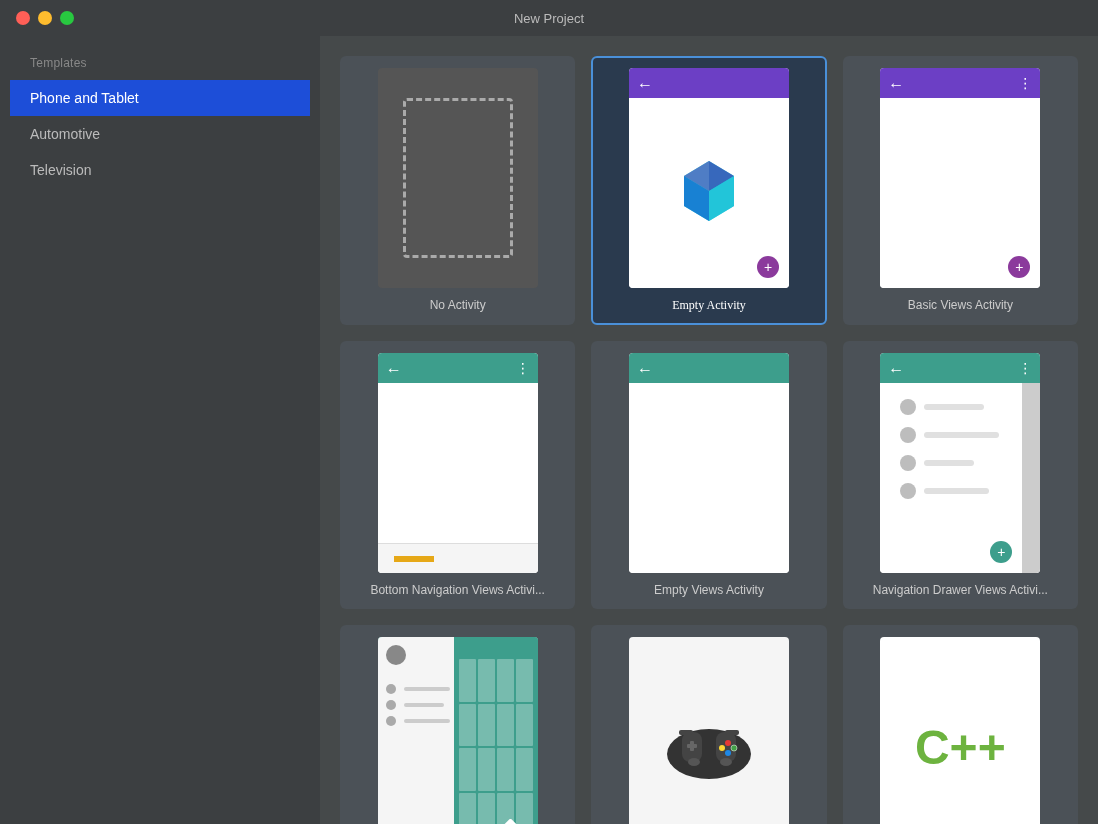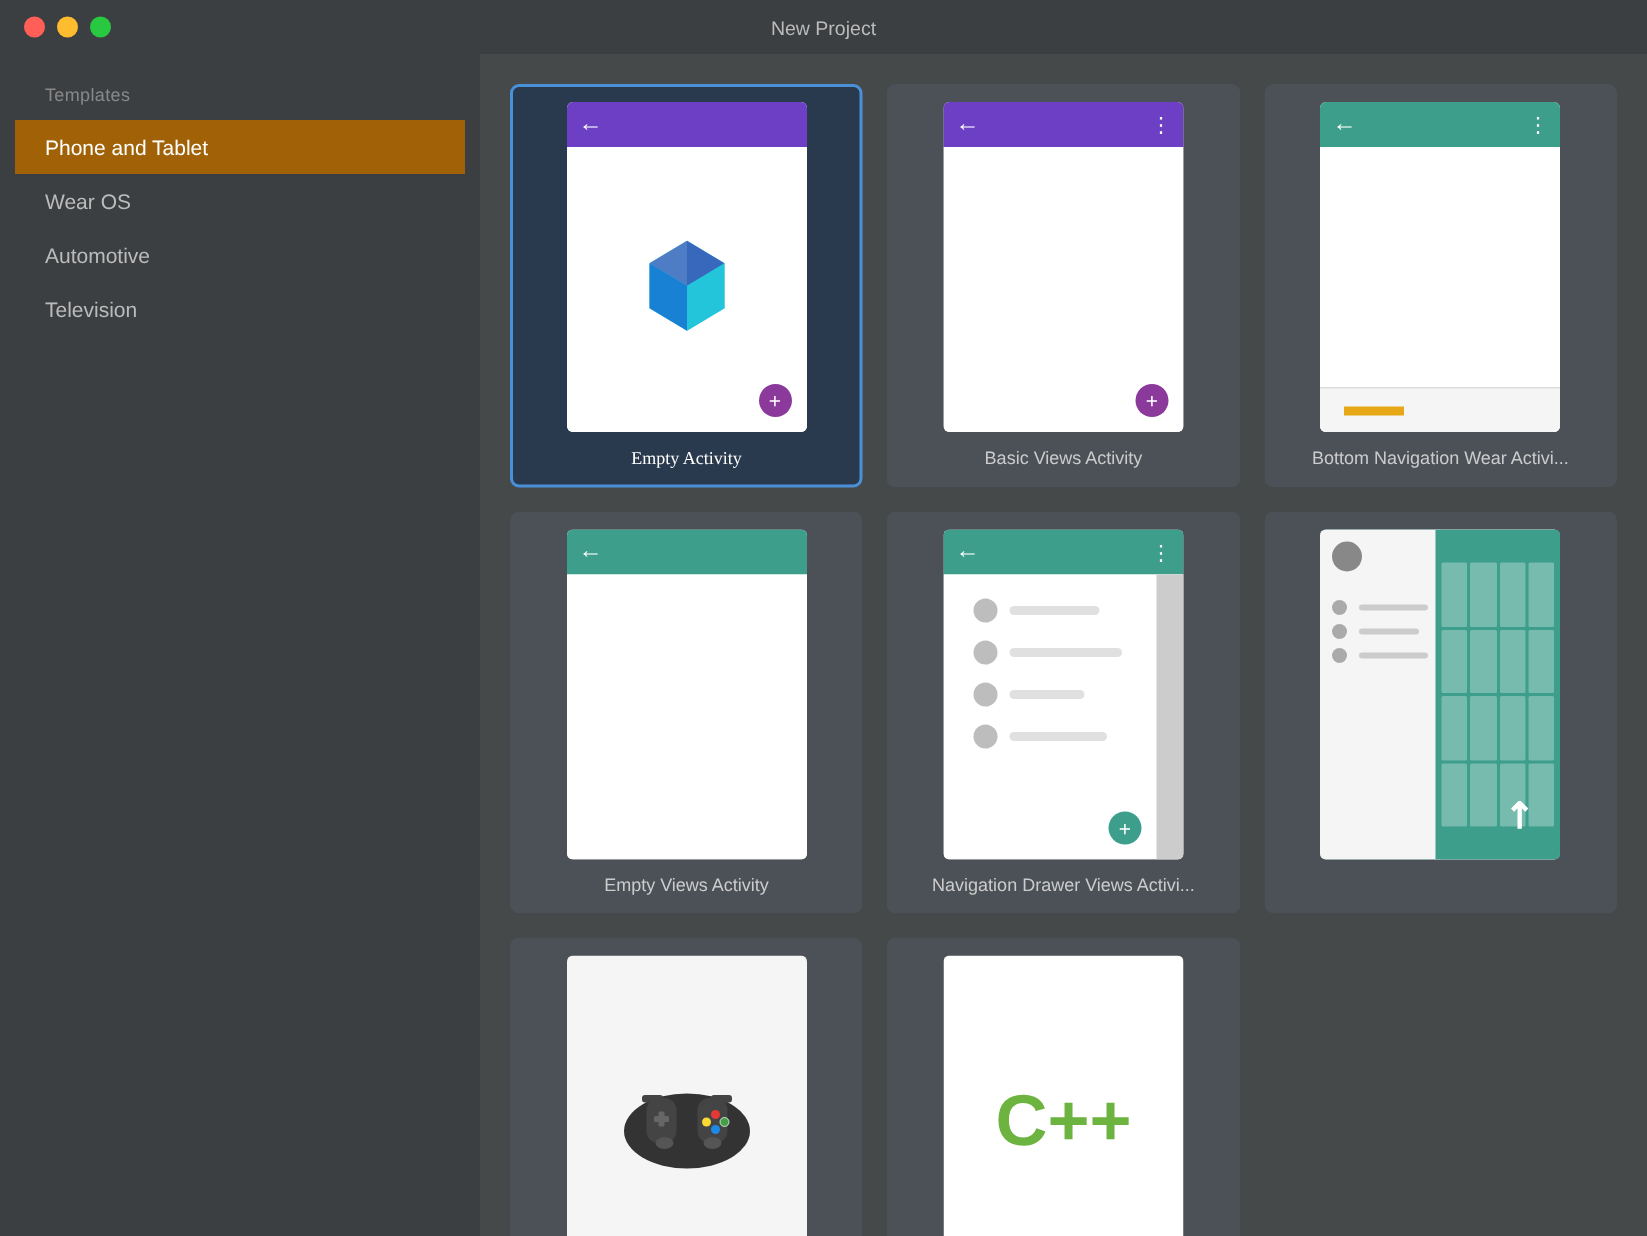--- a/index.html
+++ b/index.html
@@ -54,21 +54,21 @@
       padding: 8px 20px 10px;
       letter-spacing: 0.02em;
     }
     .sidebar-item {
       padding: 10px 20px;
       font-size: 14px;
       color: #bbb;
       cursor: pointer;
     }
     .sidebar-item.active {
-      background: #a16207;
+      background: #1d4ed8;
       color: #fff;
     }
     .content-area {
       flex: 1;
       background: #45494a;
       padding: 20px 20px 10px 20px;
       overflow-y: auto;
       display: flex;
       flex-direction: column;
     }
@@ -312,33 +312,38 @@
   <span class="titlebar-title">New Project</span>
 </div>
 
 <div class="main-container">
   <div class="sidebar">
     <div class="sidebar-section-label">Templates</div>
     <div class="sidebar-item active">
       <span>Phone and Tablet</span>
     </div>
     <div class="sidebar-item">
-      <span>Wear OS</span>
-    </div>
-    <div class="sidebar-item">
       <span>Automotive</span>
     </div>
     <div class="sidebar-item">
       <span>Television</span>
     </div>
   </div>
 
   <div class="content-area">
     <div class="templates-grid">
 
+      <div class="template-card">
+        <div class="template-preview">
+          <div style="width:100%;height:100%;background:#555;display:flex;align-items:center;justify-content:center;">
+            <div style="width:110px;height:160px;border:3px dashed #aaa;border-radius:4px;background:transparent;"></div>
+          </div>
+        </div>
+        <span class="template-label">No Activity</span>
+      </div>
 
       <div class="template-card selected">
         <div class="template-preview">
           <div class="phone-mockup">
             <div class="phone-toolbar purple">
               <span class="phone-toolbar-back">←</span>
             </div>
             <div class="phone-body">
               <div class="empty-activity-logo">
                 <svg width="70" height="70" viewBox="0 0 70 70">
@@ -380,21 +385,21 @@
               <span class="phone-toolbar-dots">⋮</span>
             </div>
             <div class="phone-body" style="display:flex;flex-direction:column;">
               <div style="flex:1;background:#fff;"></div>
               <div class="bottom-nav">
                 <div class="bottom-nav-indicator"></div>
               </div>
             </div>
           </div>
         </div>
-        <span class="template-label">Bottom Navigation Wear Activi...</span>
+        <span class="template-label">Bottom Navigation Views Activi...</span>
       </div>
 
       <div class="template-card">
         <div class="template-preview">
           <div class="phone-mockup">
             <div class="phone-toolbar teal">
               <span class="phone-toolbar-back">←</span>
             </div>
             <div class="phone-body">
             </div>

